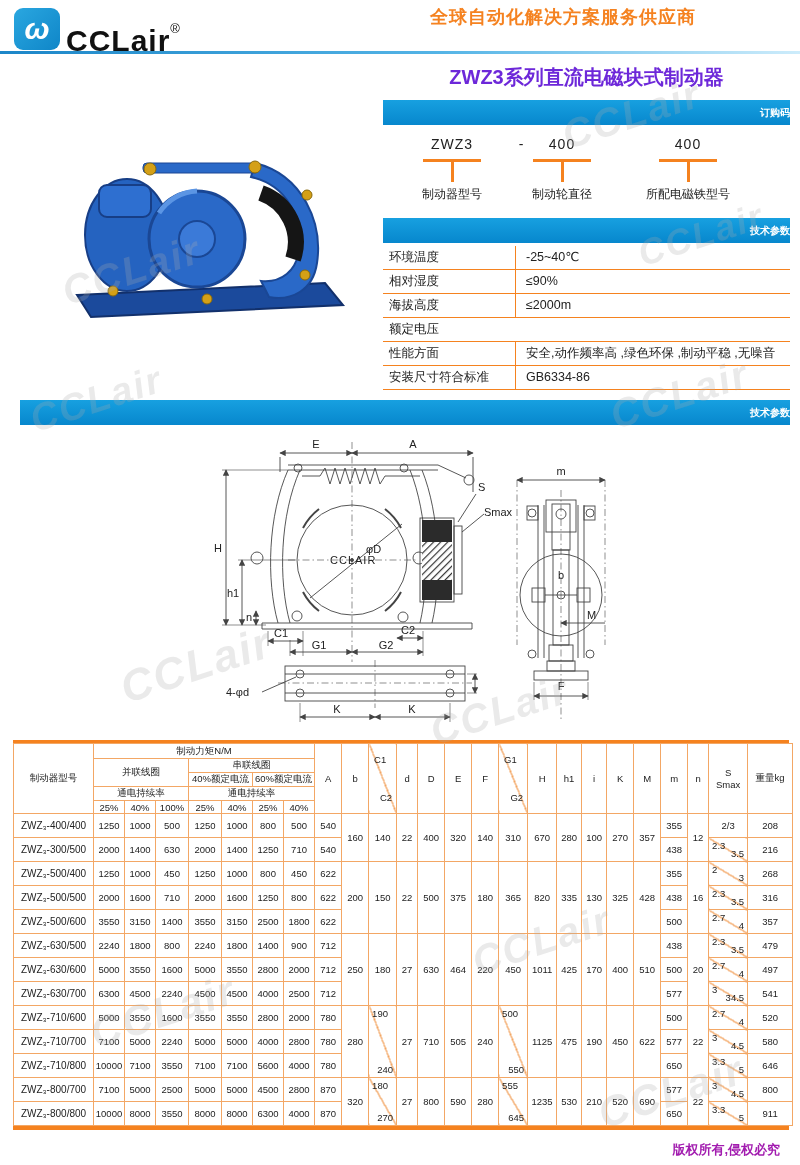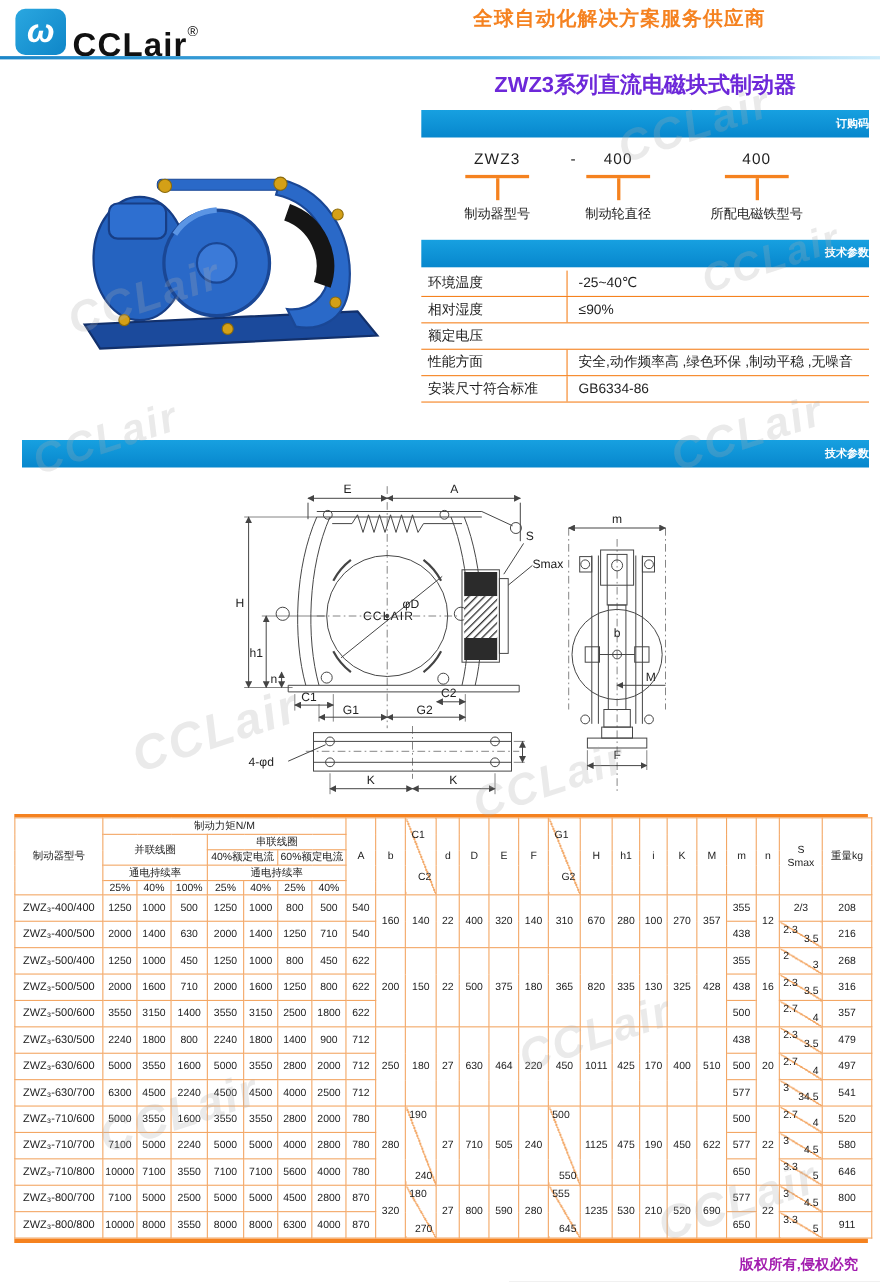--- a/index.html
+++ b/index.html
@@ -123,20 +123,24 @@
 
   <div class="bar bar-tech"><span>技术参数</span></div>
   <div class="tech-table">
     <div class="tp-row">
       <div class="tp-label">环境温度</div>
       <div class="tp-value">-25~40℃</div>
     </div>
     <div class="tp-row">
       <div class="tp-label">相对湿度</div>
       <div class="tp-value">≤90%</div>
+    </div>
+    <div class="tp-row">
+      <div class="tp-label">海拔高度</div>
+      <div class="tp-value">≤2000m</div>
     </div>
     <div class="tp-row">
       <div class="tp-label">额定电压</div>
     </div>
     <div class="tp-row">
       <div class="tp-label">性能方面</div>
       <div class="tp-value">安全,动作频率高 ,绿色环保 ,制动平稳 ,无噪音</div>
     </div>
     <div class="tp-row">
       <div class="tp-label">安装尺寸符合标准</div>
@@ -397,21 +401,21 @@
             <td rowspan="2">280</td>
             <td rowspan="2">100</td>
             <td rowspan="2">270</td>
             <td rowspan="2">357</td>
             <td>355</td>
             <td rowspan="2">12</td>
             <td>2/3</td>
             <td>208</td>
           </tr>
           <tr>
-            <td class="model">ZWZ₃-400/500</td>
+            <td class="model">ZWZ₃-300/500</td>
             <td>2000</td>
             <td>1400</td>
             <td>630</td>
             <td>2000</td>
             <td>1400</td>
             <td>1250</td>
             <td>710</td>
             <td>540</td>
             <td>438</td>
             <td class="diag">

